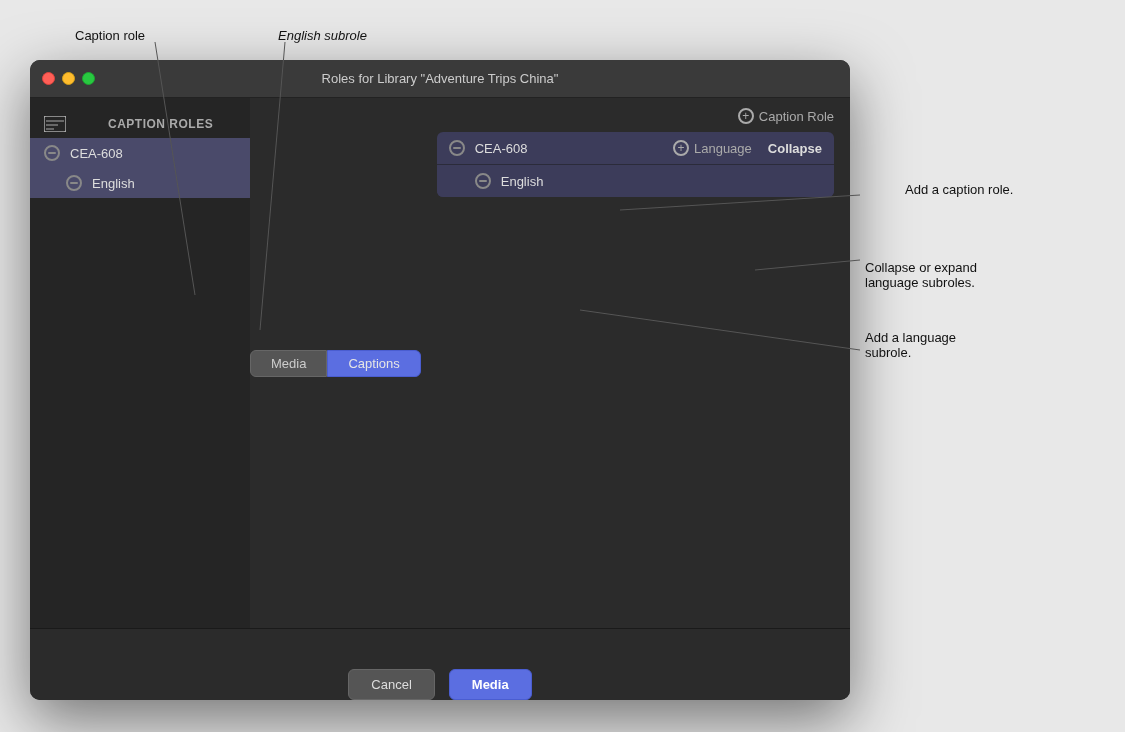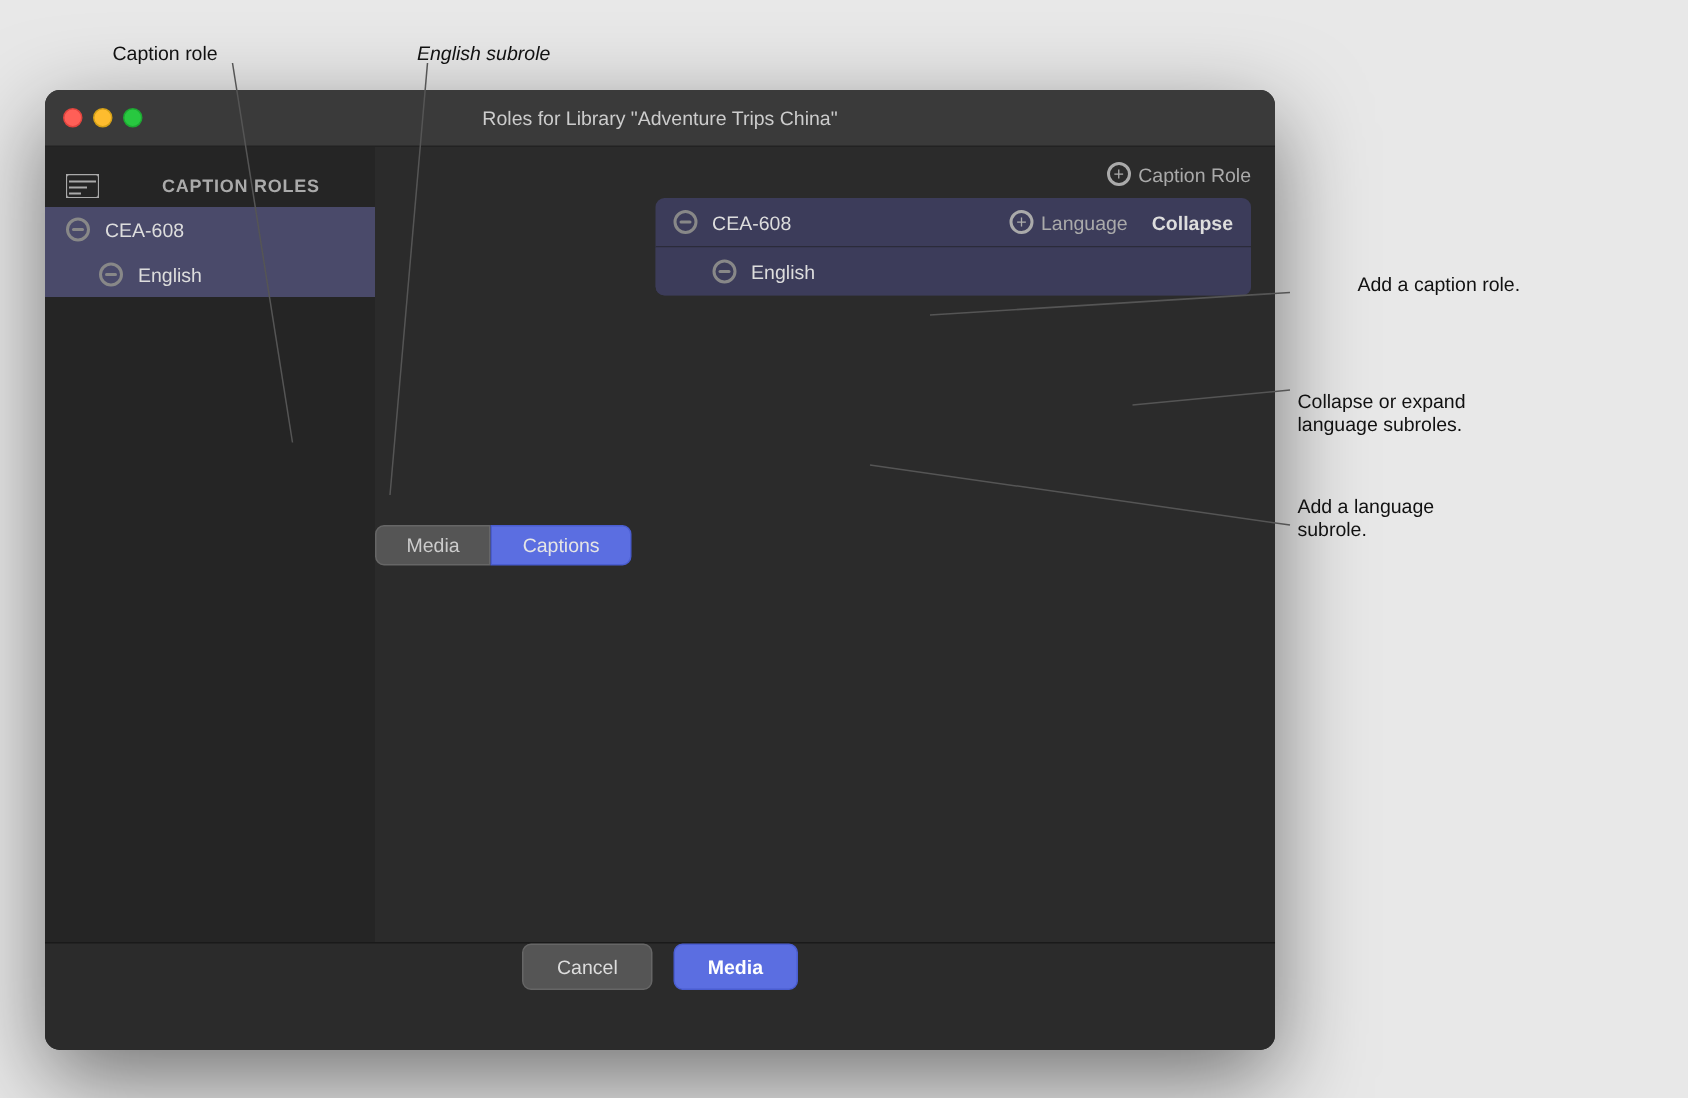--- a/index.html
+++ b/index.html
@@ -291,21 +291,21 @@
       font-size: 13px;
       color: #ddd;
     }
 
     
     .footer {
       height: 72px;
       background: #2b2b2b;
       border-top: 1px solid #1a1a1a;
       display: flex;
-      align-items: flex-start;
+      align-items: flex-end;
       justify-content: center;
       gap: 14px;
       flex-shrink: 0;
     }
 
     .btn-cancel {
       padding: 7px 22px;
       background: #555;
       border: 1px solid #666;
       border-radius: 6px;

